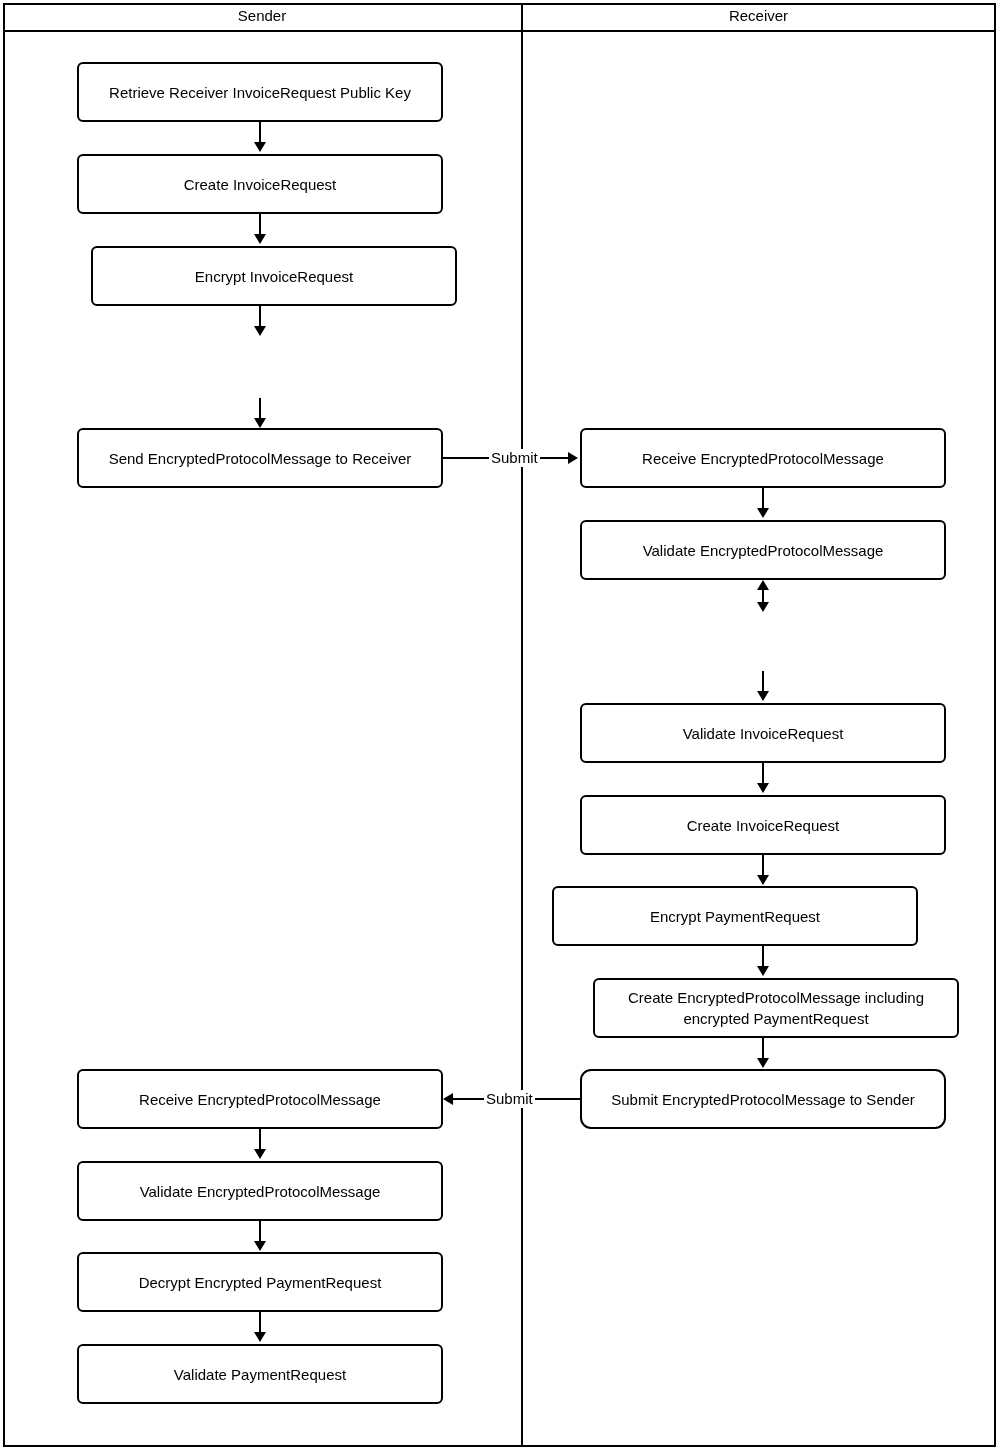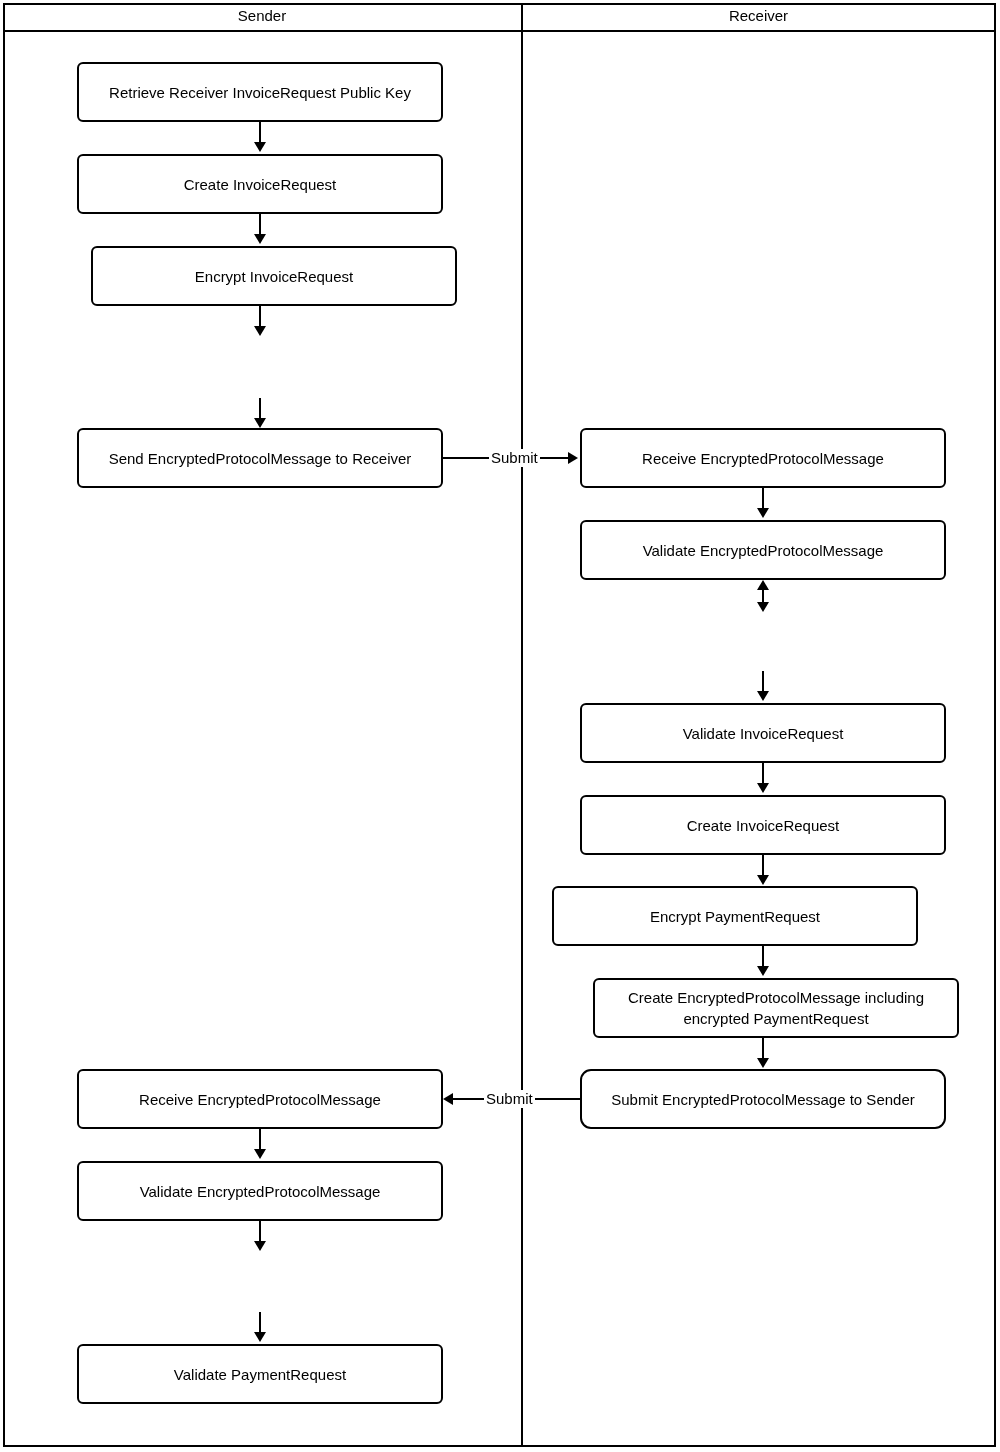--- a/index.html
+++ b/index.html
@@ -178,20 +178,23 @@
   </div>
   <div class="conn conn-v" style="left:259px;top:1129px;height:22px;"></div>
   <div class="arrowhead arrow-down" style="left:254px;top:1149px;"></div>
 
   <div class="node" style="left:77px;top:1161px;width:366px;height:60px;">
     <span class="node-label">Validate EncryptedProtocolMessage</span>
   </div>
   <div class="conn conn-v" style="left:259px;top:1221px;height:22px;"></div>
   <div class="arrowhead arrow-down" style="left:254px;top:1241px;"></div>
 
+  <div class="node" style="left:77px;top:1252px;width:366px;height:60px;">
+    <span class="node-label">Decrypt Encrypted PaymentRequest</span>
+  </div>
   <div class="conn conn-v" style="left:259px;top:1312px;height:22px;"></div>
   <div class="arrowhead arrow-down" style="left:254px;top:1332px;"></div>
 
   <div class="node" style="left:77px;top:1344px;width:366px;height:60px;">
     <span class="node-label">Validate PaymentRequest</span>
   </div>
 
 </div>
 
 </body></html>

